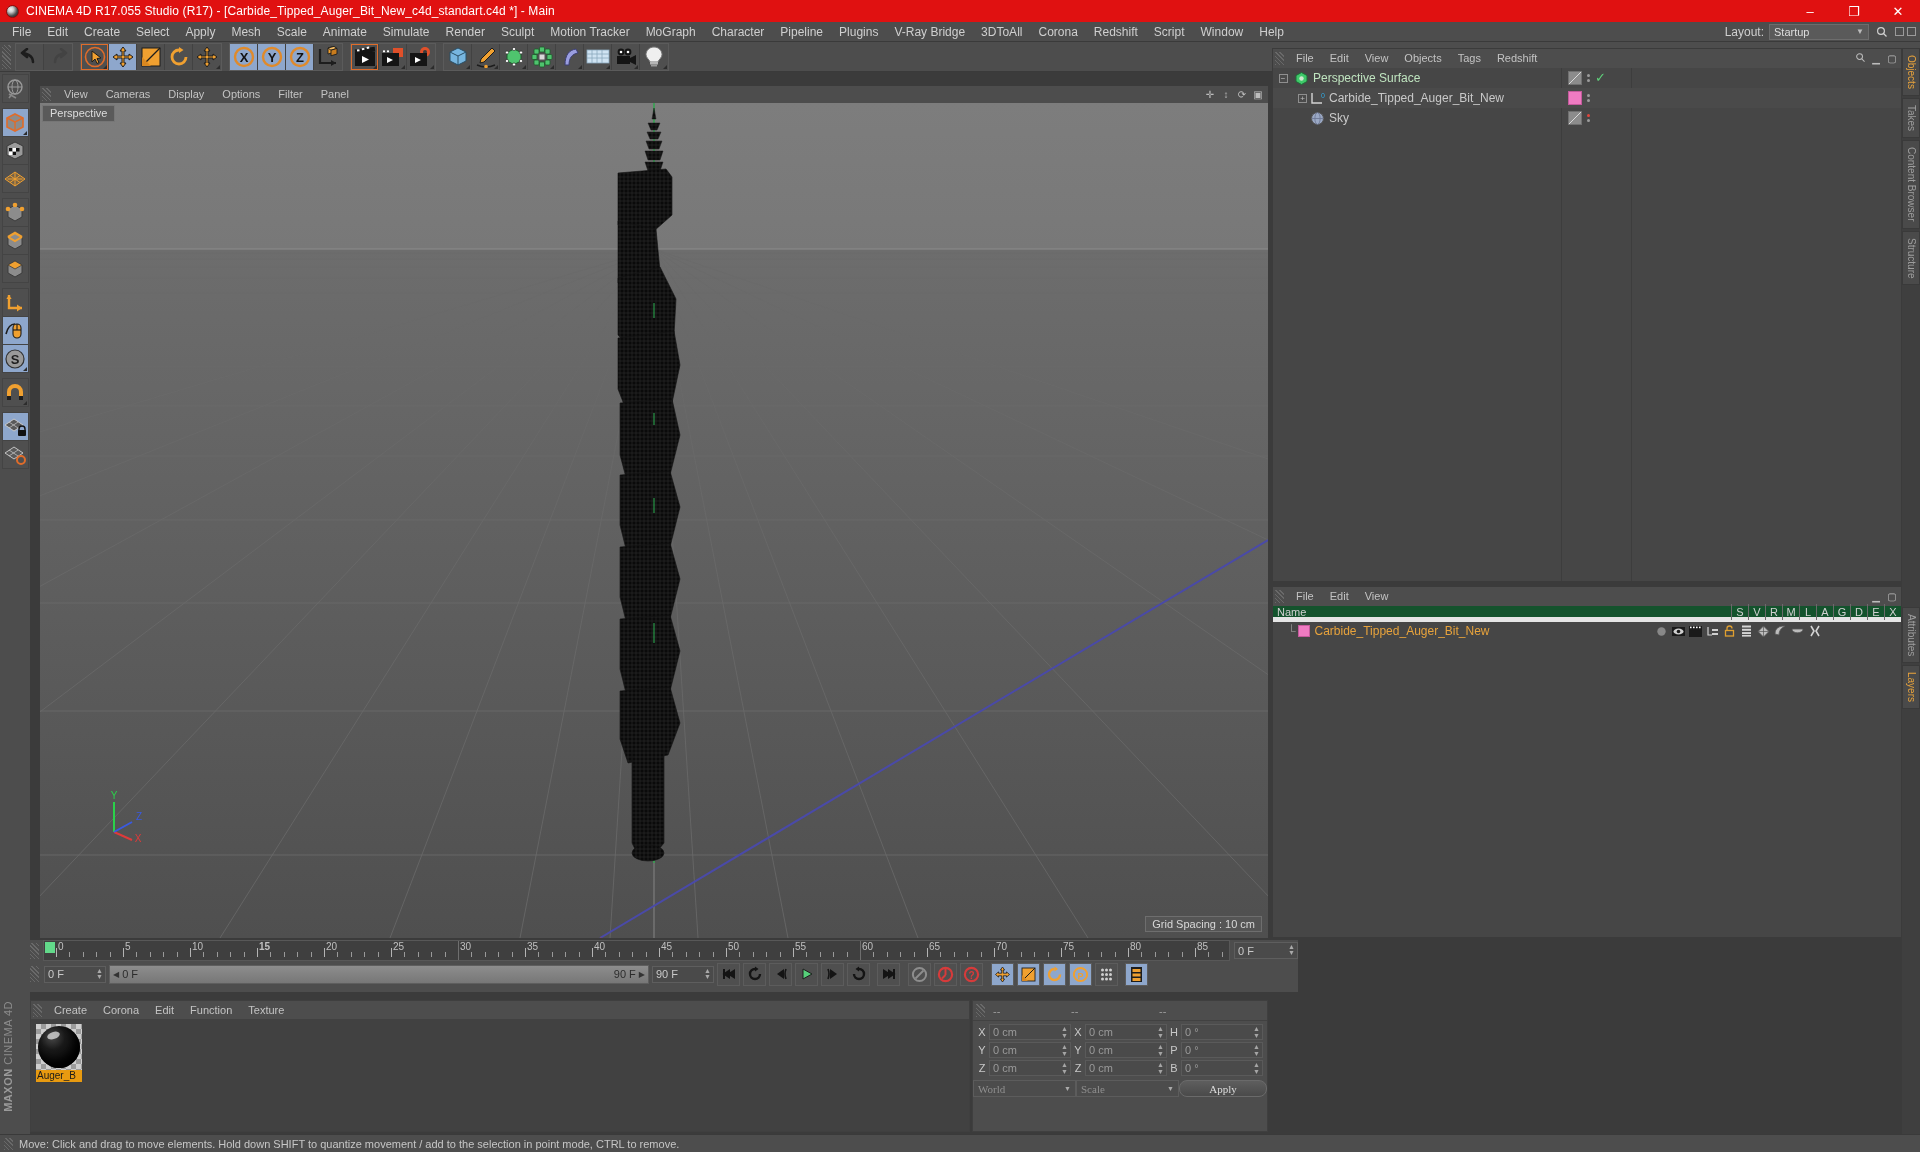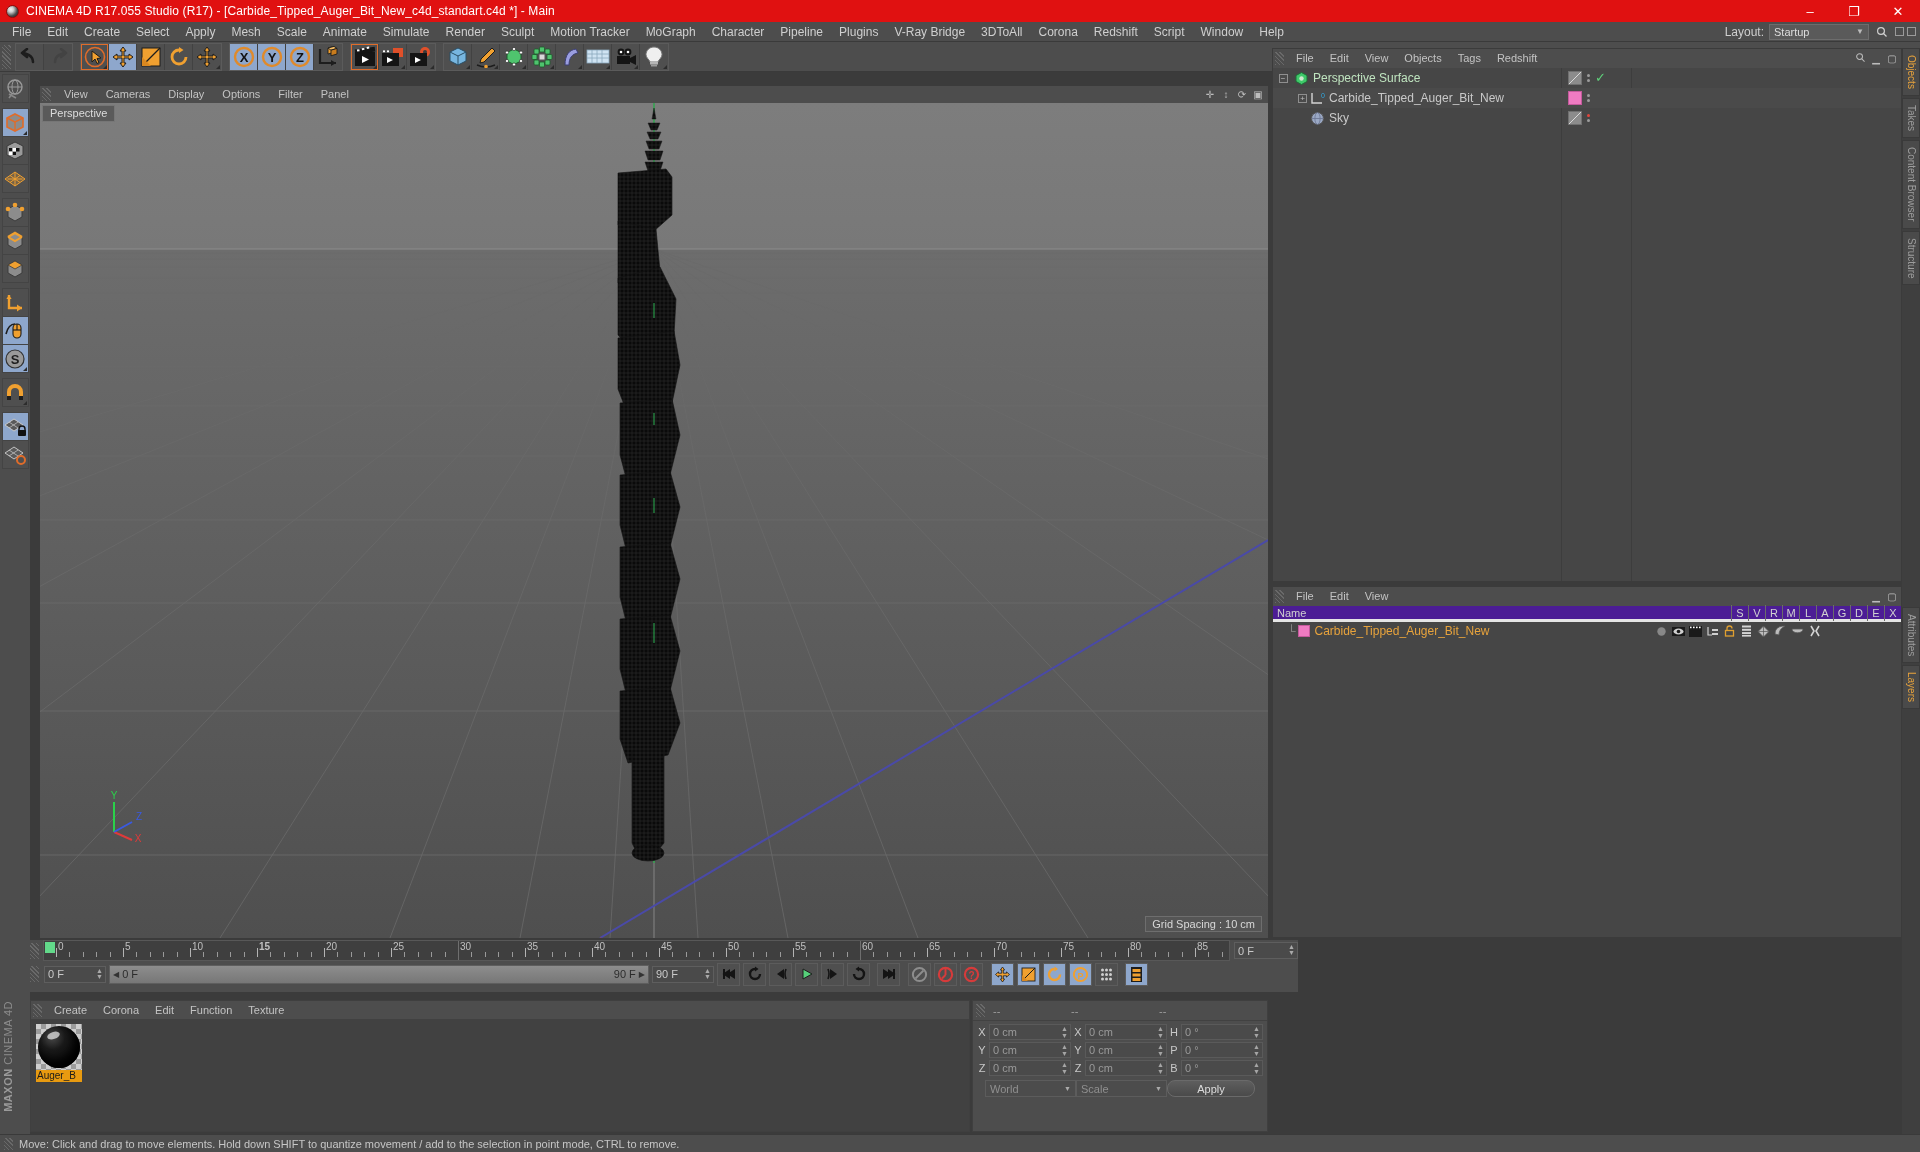--- a/index.html
+++ b/index.html
@@ -153,21 +153,21 @@
   .coordhead{height:20px;display:flex;align-items:center;gap:0;font-size:11px;color:#9e9e9e;border-bottom:1px solid #414141;}
   .coordhead .c{width:87px;text-align:left;padding-left:4px;}
   .coordgrid{padding:3px 4px 0;}
   .crow{display:flex;align-items:center;gap:2px;margin-bottom:2px;}
   .clab{width:10px;font-size:11px;color:#c8c8c8;text-align:center;flex:none;}
   .cfield{
     flex:1;height:16px;background:#4a4a4a;border:1px solid #5a5a5a;font-size:11px;color:#9a9a9a;
     display:flex;align-items:center;padding:0 3px;position:relative;min-width:0;
   }
   .cfield .sp{position:absolute;right:2px;top:0px;font-size:7px;line-height:7px;color:#a5a5a5;text-align:center;}
-  .crow2{display:flex;align-items:center;padding:2px 12px 0;}
+  .crow2{display:flex;align-items:center;padding:2px 0 0;font-family:Liberation Serif, serif;}
   .cdrop{flex:1;height:17px;background:#4c4c4c;border:1px solid #5c5c5c;font-size:11px;color:#8f8f8f;
      display:flex;align-items:center;padding:0 4px;position:relative;}
   .cdrop .car{position:absolute;right:4px;font-size:7px;color:#aaa;}
   .applybtn{width:88px;height:17px;background:linear-gradient(180deg,#5e5e5e,#4a4a4a);border:1px solid #6a6a6a;
      border-radius:8px;font-size:11px;color:#dcdcdc;display:flex;align-items:center;justify-content:center;}
 
   
   .objwrap{position:absolute;left:1272px;top:48px;width:630px;height:534px;background:#464646;border:1px solid #3b3b3b;}
   .panelmenu{height:19px;display:flex;align-items:center;padding-left:2px;background:#4d4d4d;}
   .panelmenu .mi{padding:0 8px;font-size:11px;line-height:19px;color:#c3c3c3;}
@@ -188,21 +188,21 @@
       linear-gradient(135deg,#8c8c8c 0 46%,#d9d9d9 46% 54%,#8c8c8c 54% 100%);
       border:1px solid #707070;}
   .tagsq.pink{background:#ef7bc2;border:1px solid #c45a9c;}
   .dots{display:flex;flex-direction:column;gap:2px;}
   .dots i{width:3px;height:3px;background:#9c9c9c;border-radius:50%;display:block;}
   .dots i.red{background:#e2453c;}
   .checkg{color:#5fd07a;font-size:13px;line-height:12px;}
 
   
   .laywrap{position:absolute;left:1272px;top:586px;width:630px;height:352px;background:#464646;border:1px solid #3b3b3b;}
-  .layhdr{height:16px;background:#4c1d95;display:flex;align-items:center;font-size:11px;color:#d0d0d0;border-bottom:3px solid #e5e5e5;}
+  .layhdr{height:16px;background:#14532d;display:flex;align-items:center;font-size:11px;color:#d0d0d0;border-bottom:5px solid #e5e5e5;}
   .layhdr .nm{padding-left:4px;flex:1;}
   .layhdr .cc{width:17px;text-align:center;border-left:1px solid #6b6b6b;line-height:16px;}
   .layrow{height:18px;display:flex;align-items:center;position:relative;font-size:12px;}
   .layrow .el{color:#8d8d8d;padding:0 2px 0 14px;}
   .layswatch{width:12px;height:12px;background:#ef7bc2;margin-right:5px;border:1px solid #c45a9c;}
   .layname{color:#e8a33c;}
   .laycells{position:absolute;left:380px;display:flex;align-items:center;}
   .laycell{width:17px;height:18px;display:flex;align-items:center;justify-content:center;}
 
   

